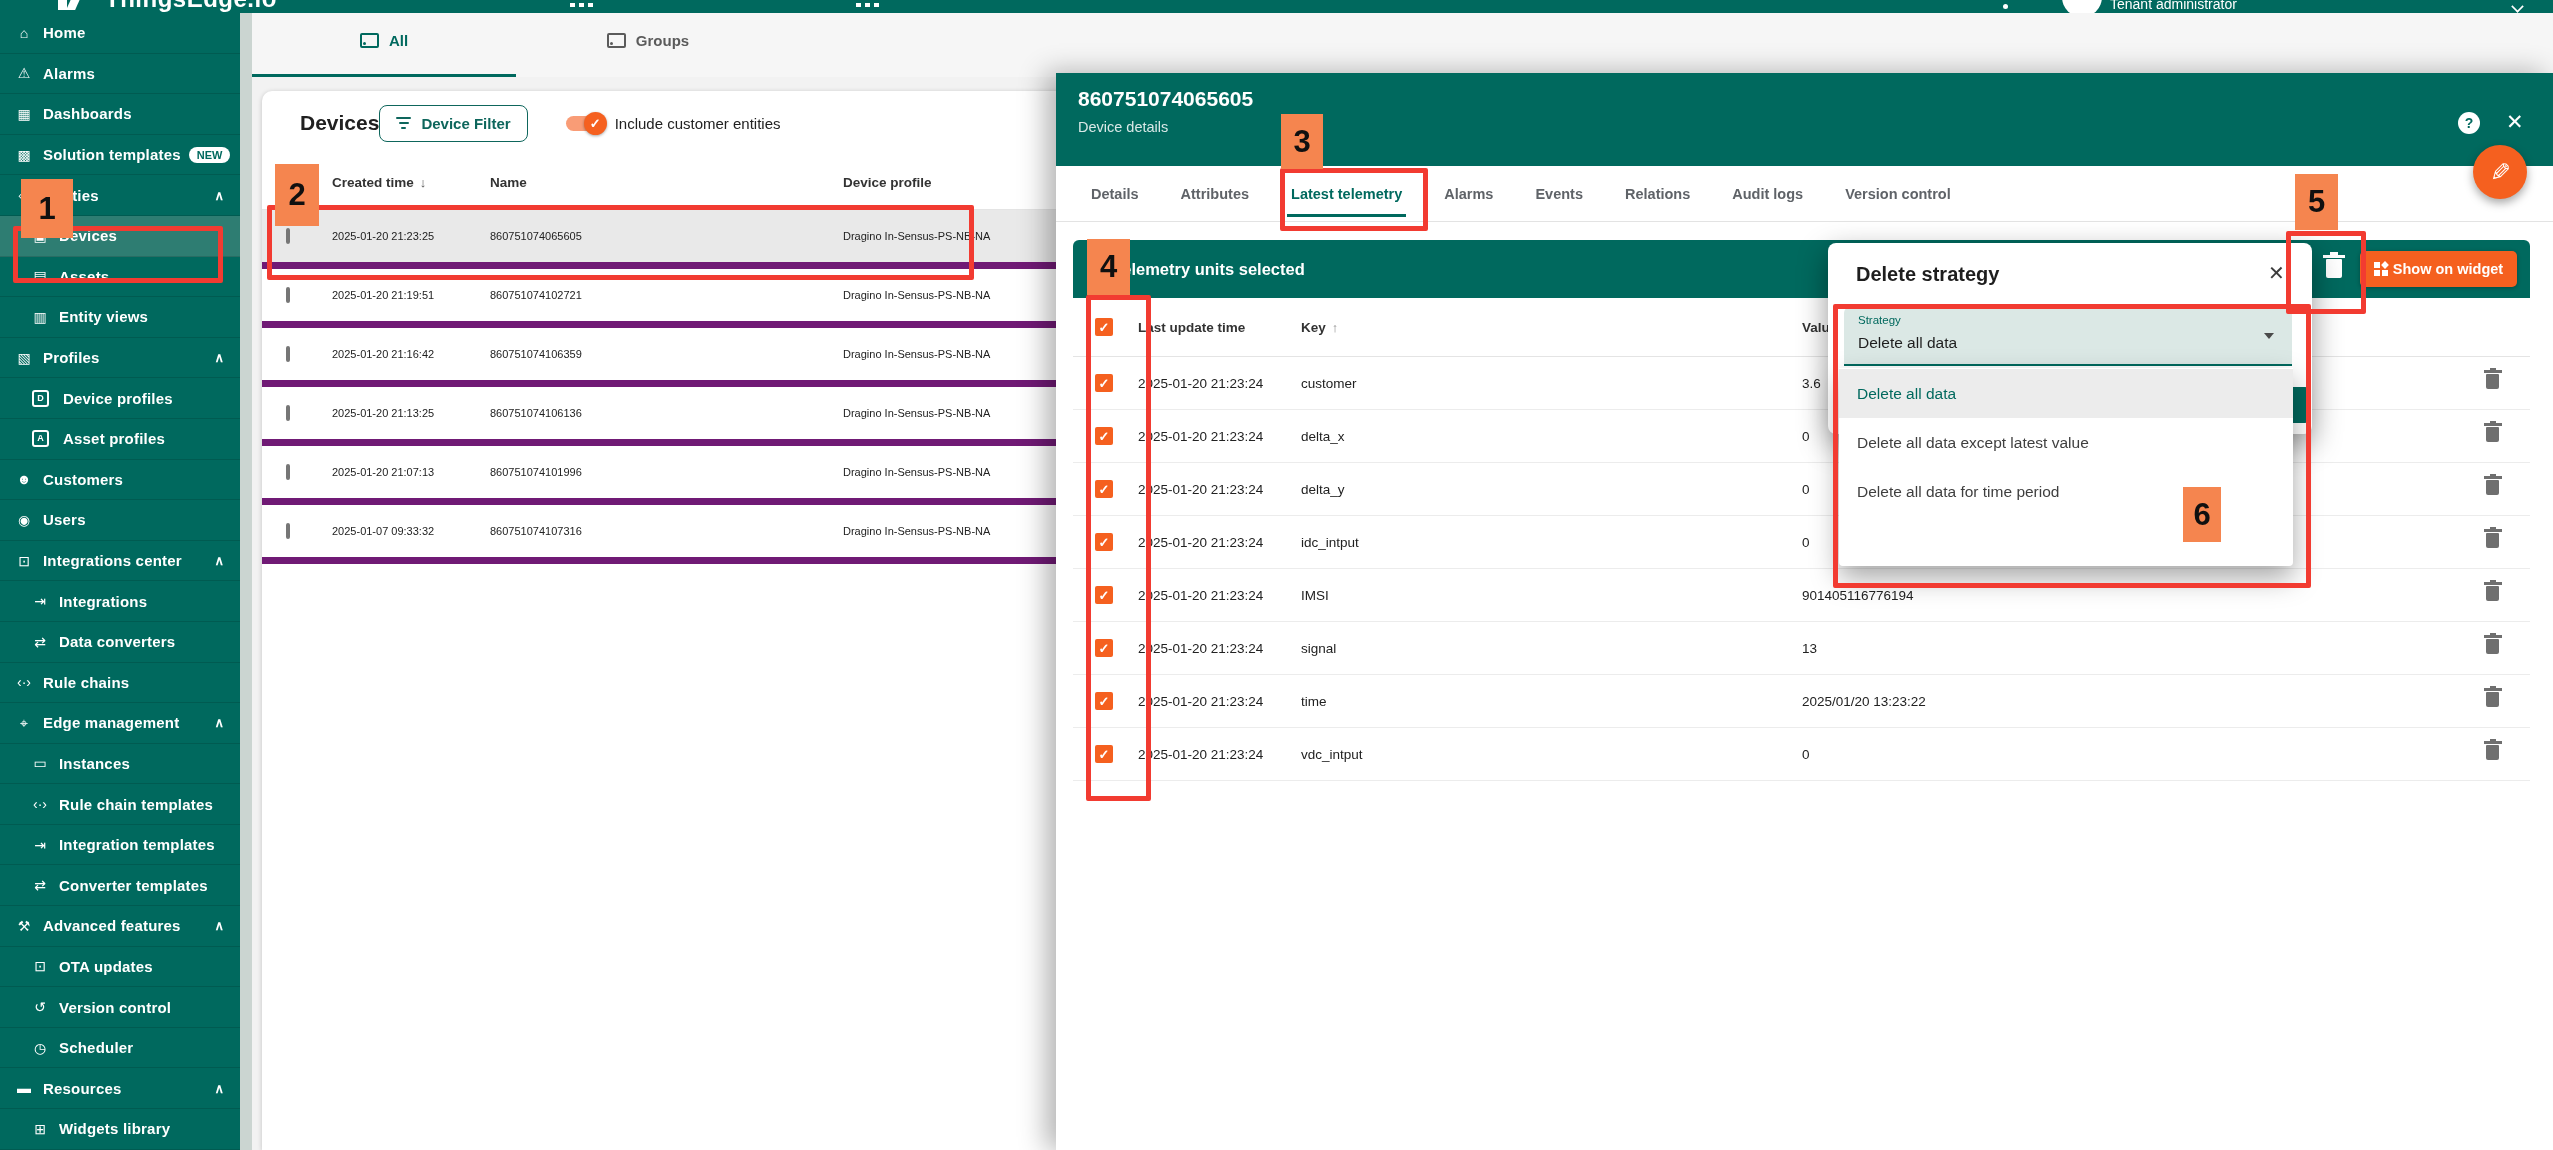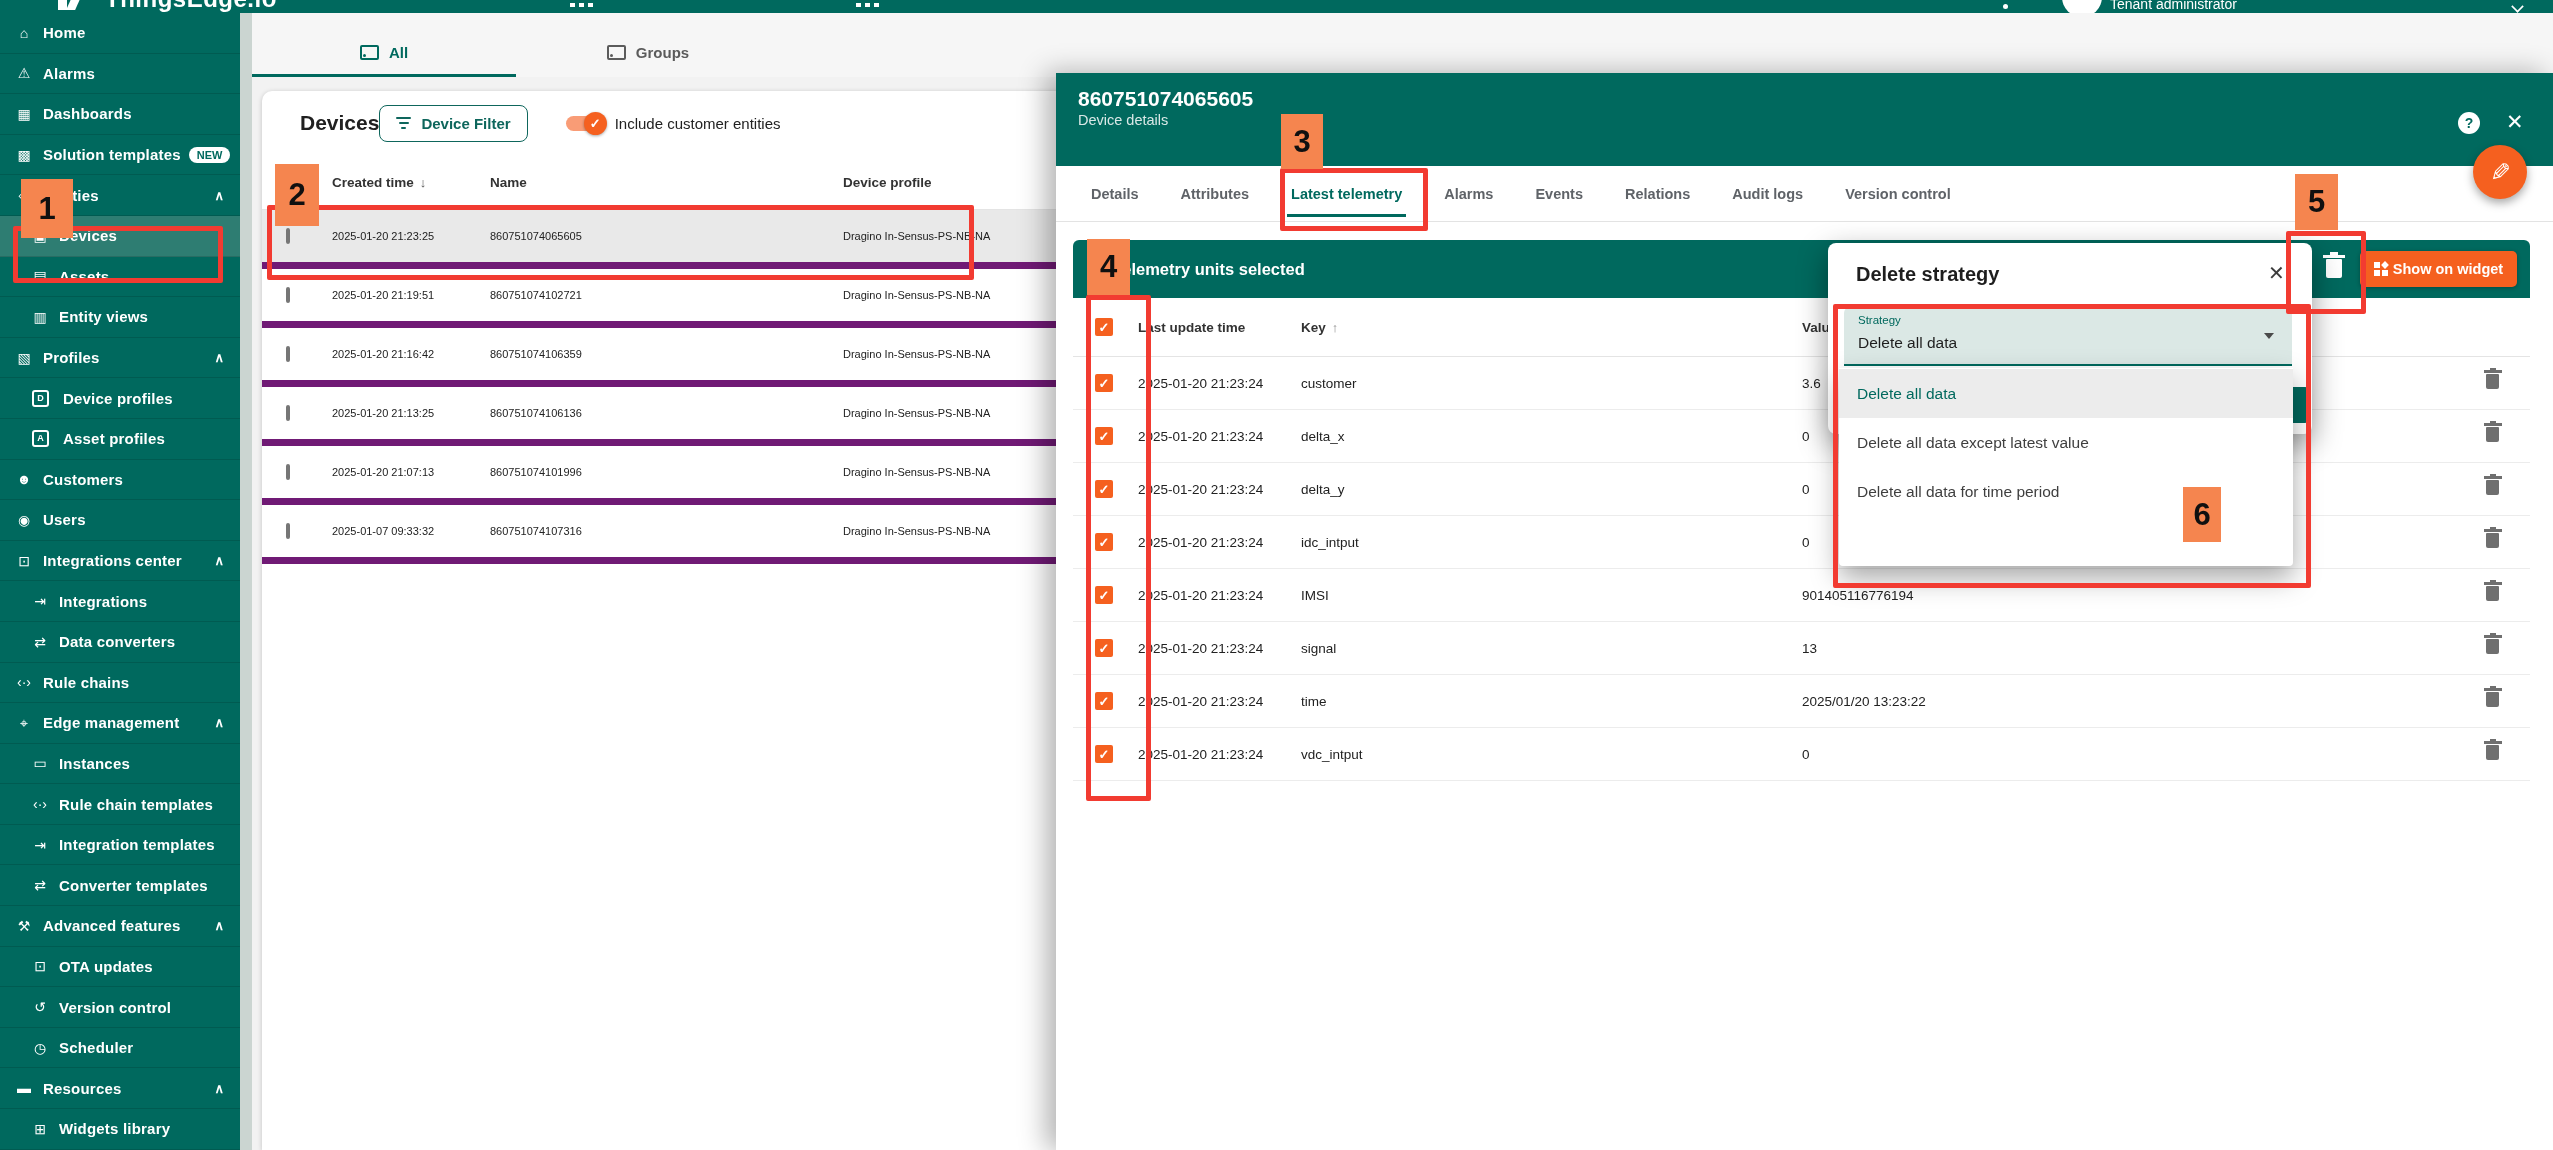--- a/index.html
+++ b/index.html
@@ -27,21 +27,21 @@
   .sb-item.sub{padding-left:30px}
   .sb-item.active{background:#2E7D72}
   .sb-icon{width:20px;font-size:14px;line-height:14px;text-align:center;margin-right:9px;flex:0 0 20px}
   .sb-icon.boxed{flex:0 0 13px;width:13px;height:13px;border:2px solid #fff;border-radius:3px;font-size:9px;font-weight:700;line-height:13px;margin:0 14px 0 2px}
   .sb-label{font-size:15px;font-weight:600;letter-spacing:.2px;white-space:nowrap}
   .sb-badge{margin-left:8px;background:#fff;color:#00695E;font-size:11px;font-weight:700;padding:2px 8px;border-radius:10px}
   .sb-chevron{margin-left:auto;margin-right:16px;font-size:13px;font-weight:700}
 
   
   #tabbar{position:absolute;left:252px;top:13px;right:0;height:64px;background:#F6F6F6}
-  .tab{position:absolute;top:16px;height:47px;display:flex;align-items:center;justify-content:center;gap:10px;font-size:15px;font-weight:600;cursor:pointer}
+  .tab{position:absolute;top:4px;height:47px;display:flex;align-items:center;justify-content:center;gap:10px;font-size:15px;font-weight:600;cursor:pointer}
   .tab-all{left:0;width:264px;color:#00695E}
   .tab-groups{left:264px;width:264px;color:#5b5b5b}
   .tab-underline{position:absolute;left:0;top:61px;width:264px;height:3px;background:#00695E}
   .dev-ico{width:15px;height:11px;border:2px solid currentColor;border-radius:2px;position:relative}
   .dev-ico::after{content:"";position:absolute;left:1.5px;bottom:1px;width:3px;height:3px;border-radius:50%;background:currentColor}
 
   
   #devices-card{position:absolute;left:262px;top:91px;width:845px;bottom:0;background:#fff;border-radius:10px 10px 0 0;box-shadow:0 1px 5px rgba(0,0,0,.2)}
   .dc-head{height:64px;display:flex;align-items:center;padding-left:38px}
   .dc-title{font-size:21px;font-weight:600;color:#202020}
@@ -58,21 +58,21 @@
   .dc-row.selected{background:#E9E9E9}
   .arrow{color:#555;font-weight:400;font-size:13px;margin-left:6px}
   .cb{width:18px;height:18px;border:2px solid #767676;border-radius:2px;margin-left:24px;background:#fff;box-sizing:border-box;cursor:pointer}
   .cb.checked{border:none;background:#F5601F;color:#fff;display:flex;align-items:center;justify-content:center}
   .cb.checked::after{content:"✓";font-size:13px;font-weight:700}
 
   
   #details{position:absolute;left:1056px;top:73px;right:0;bottom:0;background:#fff;box-shadow:-10px 0 26px rgba(0,0,0,.30);z-index:10}
   .dp-head{height:93px;background:#00695E;color:#fff;position:relative;padding-left:22px;box-sizing:border-box}
   .dp-title{padding-top:14px;font-size:21px;font-weight:600}
-  .dp-sub{margin-top:1px;font-size:14.5px;color:rgba(255,255,255,.85)}
+  .dp-sub{margin-top:8px;font-size:14.5px;color:rgba(255,255,255,.85)}
   .help-btn{position:absolute;left:1402px;top:39px;width:22px;height:22px;border-radius:50%;background:#fff;color:#00695E;font-size:14px;font-weight:700;display:flex;align-items:center;justify-content:center;cursor:pointer}
   .close-btn{position:absolute;left:1450px;top:37px;font-size:21px;color:#fff;cursor:pointer;line-height:24px}
   .fab{position:absolute;left:1417px;top:72px;width:54px;height:54px;border-radius:50%;background:#F5601F;color:#fff;font-size:25px;display:flex;align-items:center;justify-content:center;box-shadow:0 4px 10px rgba(0,0,0,.35);z-index:20;cursor:pointer}
   .fab span{transform:scaleX(-1)}
   .dp-tabs{height:56px;display:flex;align-items:flex-end;padding-left:14px;border-bottom:1px solid #E3E3E3;box-sizing:border-box}
   .dp-tab{padding:0 21px;height:100%;display:flex;align-items:center;font-size:14.5px;font-weight:600;color:#5F6368;position:relative;cursor:pointer;white-space:nowrap}
   .dp-tab.active{color:#00695E}
   .dp-tab.active::after{content:"";position:absolute;left:17px;right:17px;bottom:4px;height:3px;background:#00695E}
 
   

